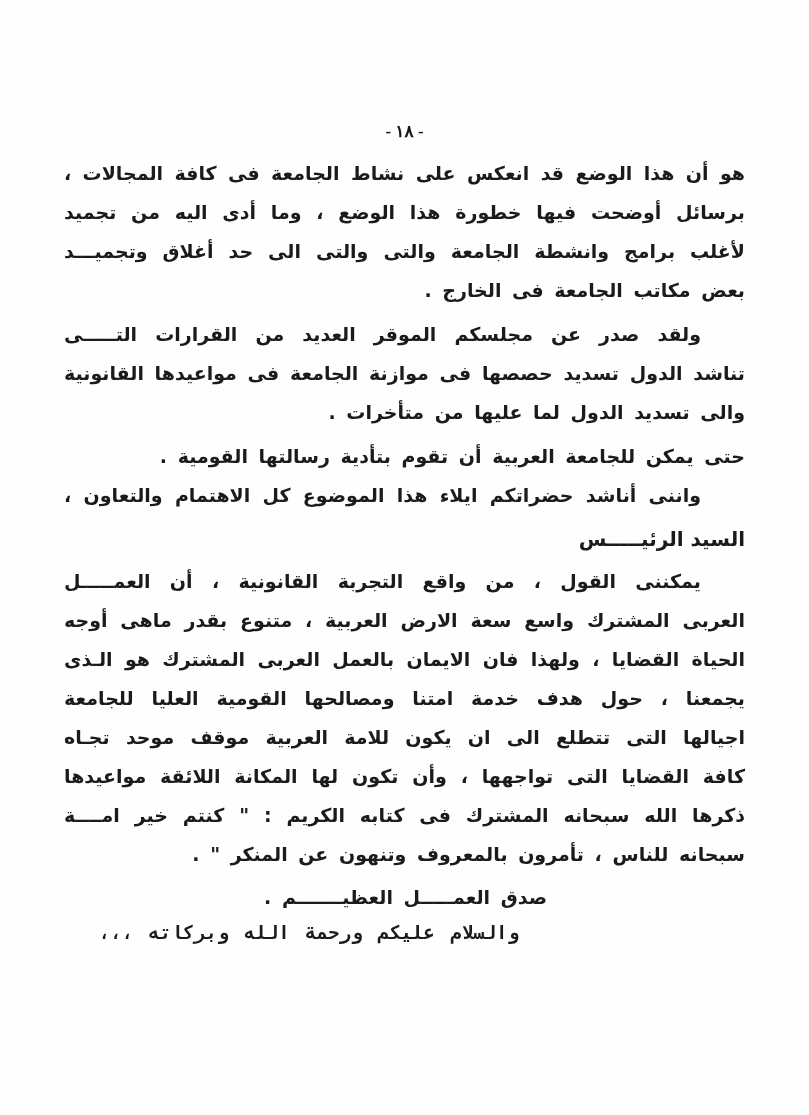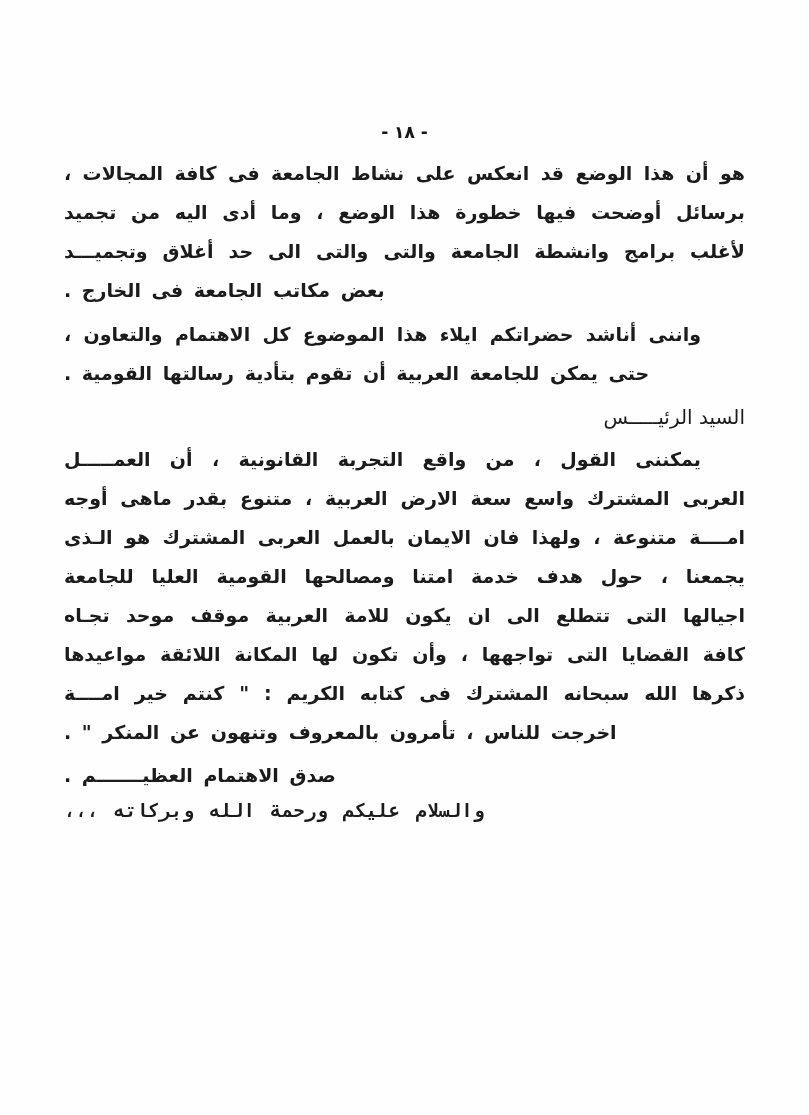--- a/index.html
+++ b/index.html
@@ -18,38 +18,39 @@
   }
   .page-number {
     direction: ltr;
     text-align: center;
     font-size: 17px;
     font-weight: bold;
     letter-spacing: 3px;
     line-height: 24px;
     margin-bottom: 10px;
     color: #171717;
+    font-family: Liberation Serif, serif;
   }
   .para { margin-bottom: 5px; }
   .line {
     font-size: 19px;
     font-weight: bold;
     line-height: 39px;
     word-spacing: 4px;
-    text-align: left;
+    text-align: right;
     color: #1b1b1b;
   }
   .line.full {
     text-align: justify;
     text-align-last: justify;
   }
   .line.indent { padding-right: 44px; }
   .heading {
     font-size: 20px;
-    font-weight: normal;
+    font-weight: bold;
     line-height: 39px;
     text-align: right;
     margin: 3px 0 3px 0;
   }
   .closing { margin-top: 2px; }
   .closing .line { line-height: 37px; }
   .pad-sadaqa { padding-right: 198px; }
   .pad-salam  { padding-right: 226px; font-family: Liberation Mono, monospace; }
 </style>
 </head>
@@ -59,37 +60,42 @@
 
   <div class="page-number">- ١٨ -</div>
 
   <div class="para">
     <div class="line full">هو أن هذا الوضع قد انعكس على نشاط الجامعة فى كافة المجالات ،</div>
     <div class="line full">برسائل أوضحت فيها خطورة هذا الوضع ، وما أدى اليه من تجميد</div>
     <div class="line full">لأغلب برامج وانشطة الجامعة والتى والتى الى حد أغلاق وتجميـــد</div>
     <div class="line">بعض مكاتب الجامعة فى الخارج .</div>
   </div>
 
+  <div class="para">
+    <div class="line full indent">ولقد صدر عن مجلسكم الموقر العديد من القرارات التـــــى</div>
+    <div class="line full">تناشد الدول تسديد حصصها فى موازنة الجامعة فى مواعيدها القانونية</div>
+    <div class="line">والى تسديد الدول لما عليها من متأخرات .</div>
+  </div>
 
   <div class="para">
+    <div class="line">حتى يمكن للجامعة العربية أن تقوم بتأدية رسالتها القومية .</div>
     <div class="line full indent">واننى أناشد حضراتكم ايلاء هذا الموضوع كل الاهتمام والتعاون ،</div>
-    <div class="line">حتى يمكن للجامعة العربية أن تقوم بتأدية رسالتها القومية .</div>
   </div>
 
   <div class="heading">السيد الرئيـــــس</div>
 
   <div class="para">
     <div class="line full indent">يمكننى القول ، من واقع التجربة القانونية ، أن العمـــــل</div>
     <div class="line full">العربى المشترك واسع سعة الارض العربية ، متنوع بقدر ماهى أوجه</div>
-    <div class="line full">امــــة متنوعة ، ولهذا فان الايمان بالعمل العربى المشترك هو الـذى</div>
+    <div class="line full">الحياة القضايا ، ولهذا فان الايمان بالعمل العربى المشترك هو الـذى</div>
     <div class="line full">يجمعنا ، حول هدف خدمة امتنا ومصالحها القومية العليا للجامعة</div>
     <div class="line full">اجيالها التى تتطلع الى ان يكون للامة العربية موقف موحد تجـاه</div>
     <div class="line full">كافة القضايا التى تواجهها ، وأن تكون لها المكانة اللائقة مواعيدها</div>
     <div class="line full">ذكرها الله سبحانه المشترك فى كتابه الكريم : " كنتم خير امــــة</div>
-    <div class="line">اخرجت للناس ، تأمرون بالمعروف وتنهون عن المنكر " .</div>
+    <div class="line">سبحانه للناس ، تأمرون بالمعروف وتنهون عن المنكر " .</div>
   </div>
 
   <div class="closing">
-    <div class="line pad-sadaqa">صدق الاهتمام العظيـــــــم .</div>
+    <div class="line pad-sadaqa">صدق العمـــــل العظيـــــــم .</div>
     <div class="line pad-salam">والسلام عليكم ورحمة الله وبركاته ،،،</div>
   </div>
 
 </div>
 
 </body></html>

